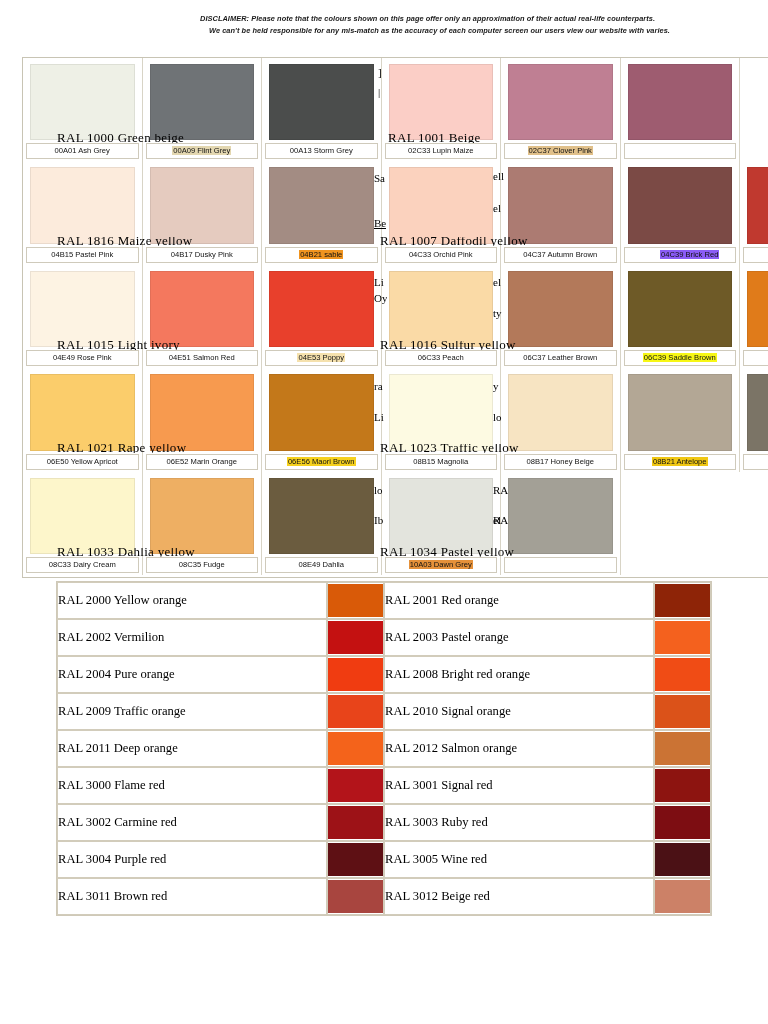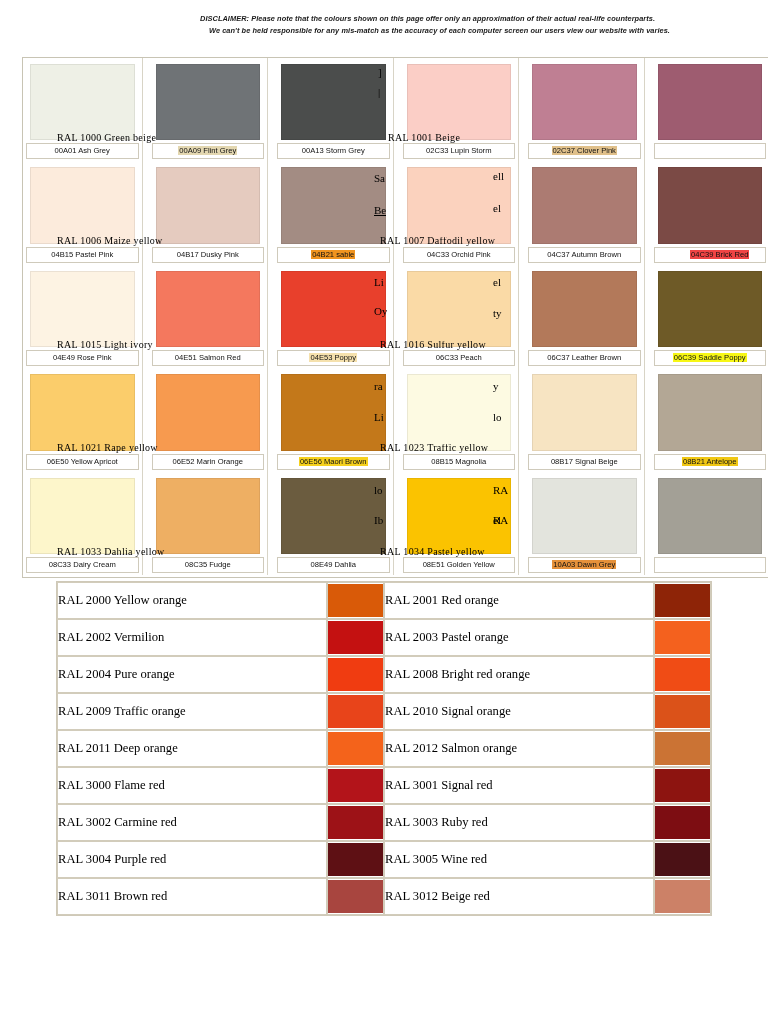--- a/index.html
+++ b/index.html
@@ -31,21 +31,20 @@
     left:22px; top:57px;
     width:746px; height:519px;
     border:1px solid #c8c4b4;
     background:#ffffff;
     overflow:hidden;
   }
   .grid-row{
     display:flex;
     height:103.4px;
     box-sizing:border-box;
-    gap:6px;
   }
   .grid-cell{
     width:119.5px;
     flex:0 0 119.5px;
     box-sizing:border-box;
     padding:4px 3px 2px 3px;
     display:flex;
     flex-direction:column;
     background:#ffffff;
     border-right:1px solid #d8d4c6;
@@ -70,21 +69,21 @@
 
   
   #text-overlay{
     position:absolute;
     left:0; top:0; width:768px; height:1024px;
     pointer-events:none;
   }
   .ral-ghost{
     position:absolute;
     font-family:"Liberation Serif", serif;
-    font-size:10px;
+    font-size:13px;
     color:#000000;
     white-space:nowrap;
     letter-spacing:.3px;
   }
   .ral-ghost.clip{
     overflow:hidden;
     height:9px;
     line-height:7px;
   }
   .stray{
@@ -162,21 +161,21 @@
       <div class="grid-cell">
         <div class="chip" style="background: rgb(111, 115, 118);"></div>
         <div class="chip-label"><span style="background: rgb(227, 215, 176);">00A09 Flint Grey</span></div>
       </div>
       <div class="grid-cell">
         <div class="chip" style="background: rgb(75, 77, 76);"></div>
         <div class="chip-label"><span style="background: rgb(255, 255, 255); text-align: right;">00A13 Storm Grey</span></div>
       </div>
       <div class="grid-cell">
         <div class="chip" style="background: rgb(251, 206, 198);"></div>
-        <div class="chip-label"><span style="background: rgb(255, 255, 255);">02C33 Lupin Storm</span></div>
+        <div class="chip-label"><span style="background: rgb(255, 255, 255);">02C33 Lupin Maize</span></div>
       </div>
       <div class="grid-cell">
         <div class="chip" style="background: rgb(191, 127, 147);"></div>
         <div class="chip-label"><span style="background: rgb(224, 192, 138);">02C37 Clover Pink</span></div>
       </div>
       <div class="grid-cell">
         <div class="chip" style="background: rgb(158, 92, 112);"></div>
         <div class="chip-label"></div>
       </div>
     </div>
@@ -196,21 +195,21 @@
       <div class="grid-cell">
         <div class="chip" style="background: rgb(251, 210, 190);"></div>
         <div class="chip-label"><span style="background: rgb(255, 255, 255);">04C33 Orchid Pink</span></div>
       </div>
       <div class="grid-cell">
         <div class="chip" style="background: rgb(172, 123, 114);"></div>
         <div class="chip-label"><span style="background: rgb(255, 255, 255);">04C37 Autumn Brown</span></div>
       </div>
       <div class="grid-cell">
         <div class="chip" style="background: rgb(123, 74, 69);"></div>
-        <div class="chip-label"><span style="background: #ef4444; margin-left: 20px;">04C39 Brick Red</span></div>
+        <div class="chip-label"><span style="background: #8b5cf6; margin-left: 20px;">04C39 Brick Red</span></div>
       </div>
       <div class="grid-cell">
         <div class="chip" style="background: rgb(192, 57, 47);"></div>
         <div class="chip-label"></div>
       </div>
     </div>
     <div class="grid-row">
       <div class="grid-cell">
         <div class="chip" style="background: rgb(253, 243, 227);"></div>
         <div class="chip-label"><span style="background: rgb(255, 255, 255);">04E49 Rose Pink</span></div>
@@ -226,21 +225,21 @@
       <div class="grid-cell">
         <div class="chip" style="background: rgb(250, 218, 166);"></div>
         <div class="chip-label"><span style="background: rgb(255, 255, 255);">06C33 Peach</span></div>
       </div>
       <div class="grid-cell">
         <div class="chip" style="background: rgb(179, 121, 90);"></div>
         <div class="chip-label"><span style="background: rgb(255, 255, 255);">06C37 Leather Brown</span></div>
       </div>
       <div class="grid-cell">
         <div class="chip" style="background: rgb(110, 90, 39);"></div>
-        <div class="chip-label"><span style="background: rgb(247, 247, 21);">06C39 Saddle Poppy</span></div>
+        <div class="chip-label"><span style="background: rgb(247, 247, 21);">06C39 Saddle Brown</span></div>
       </div>
       <div class="grid-cell">
         <div class="chip" style="background: rgb(224, 123, 26);"></div>
         <div class="chip-label"></div>
       </div>
     </div>
     <div class="grid-row">
       <div class="grid-cell">
         <div class="chip" style="background: rgb(251, 205, 107);"></div>
         <div class="chip-label"><span style="background: rgb(255, 255, 255);">06E50 Yellow Apricot</span></div>
@@ -252,21 +251,21 @@
       <div class="grid-cell">
         <div class="chip" style="background: rgb(195, 120, 26);"></div>
         <div class="chip-label"><span style="background: rgb(246, 209, 30);">06E56 Maori Brown</span></div>
       </div>
       <div class="grid-cell">
         <div class="chip" style="background: rgb(253, 250, 226);"></div>
         <div class="chip-label"><span style="background: rgb(255, 255, 255); text-align: right;">08B15 Magnolia</span></div>
       </div>
       <div class="grid-cell">
         <div class="chip" style="background: rgb(247, 228, 194);"></div>
-        <div class="chip-label"><span style="background: rgb(255, 255, 255);">08B17 Signal Beige</span></div>
+        <div class="chip-label"><span style="background: rgb(255, 255, 255);">08B17 Honey Beige</span></div>
       </div>
       <div class="grid-cell">
         <div class="chip" style="background: rgb(179, 167, 149);"></div>
         <div class="chip-label"><span style="background: rgb(240, 199, 19);">08B21 Antelope</span></div>
       </div>
       <div class="grid-cell">
         <div class="chip" style="background: rgb(123, 116, 102);"></div>
         <div class="chip-label"></div>
       </div>
     </div>
@@ -275,55 +274,51 @@
         <div class="chip" style="background: rgb(253, 246, 203);"></div>
         <div class="chip-label"><span style="background: rgb(255, 255, 255);">08C33 Dairy Cream</span></div>
       </div>
       <div class="grid-cell">
         <div class="chip" style="background: rgb(238, 175, 99);"></div>
         <div class="chip-label"><span style="background: rgb(255, 255, 255);">08C35 Fudge</span></div>
       </div>
       <div class="grid-cell">
         <div class="chip" style="background: rgb(107, 92, 63);"></div>
         <div class="chip-label"><span style="background: rgb(255, 255, 255);">08E49 Dahlia</span></div>
-      </div>
-      <div class="grid-cell">
-        <div class="chip" style="background: rgb(251, 195, 0);"></div>
-        <div class="chip-label"><span style="background: rgb(255, 255, 255);">08E51 Golden Yellow</span></div>
       </div>
       <div class="grid-cell">
         <div class="chip" style="background: rgb(227, 228, 221);"></div>
         <div class="chip-label"><span style="background: rgb(229, 145, 58);">10A03 Dawn Grey</span></div>
       </div>
       <div class="grid-cell">
         <div class="chip" style="background: rgb(163, 160, 150);"></div>
         <div class="chip-label"></div>
       </div>
     </div>
   </div>
 
 <div id="text-overlay">
     <div class="ral-ghost clip" style="left: 57px; top: 134px;">RAL  1000  Green beige</div>
     <div class="ral-ghost clip" style="left: 388px; top: 134px;">RAL  1001  Beige</div>
-    <div class="ral-ghost clip" style="left: 57px; top: 237px;">RAL  1006  Maize yellow</div>
+    <div class="ral-ghost clip" style="left: 57px; top: 237px;">RAL  1816  Maize yellow</div>
     <div class="ral-ghost clip" style="left: 380px; top: 237px;">RAL  1007  Daffodil yellow</div>
     <div class="ral-ghost clip" style="left: 57px; top: 341px;">RAL  1015  Light ivory</div>
     <div class="ral-ghost clip" style="left: 380px; top: 341px;">RAL  1016  Sulfur yellow</div>
     <div class="ral-ghost clip" style="left: 57px; top: 444px;">RAL  1021  Rape yellow</div>
     <div class="ral-ghost clip" style="left: 380px; top: 444px;">RAL  1023  Traffic yellow</div>
     <div class="ral-ghost clip" style="left: 57px; top: 548px;">RAL  1033  Dahlia yellow</div>
     <div class="ral-ghost clip" style="left: 380px; top: 548px;">RAL  1034  Pastel yellow</div>
     <div class="stray" style="left: 378px; top: 66px;">]</div>
     <div class="stray" style="left: 378px; top: 86px;">|</div>
     <div class="stray" style="left: 374px; top: 172px;">Sa</div>
-    <div class="stray" style="left: 374px; top: 204px; text-decoration: underline;">Be</div>
+    <div class="stray" style="left: 374px; top: 217px; text-decoration: underline;">Be</div>
     <div class="stray" style="left: 493px; top: 170px;">ell</div>
     <div class="stray" style="left: 493px; top: 202px;">el</div>
     <div class="stray" style="left: 374px; top: 276px;">Li</div>
-    <div class="stray" style="left: 374px; top: 305px;">Oy</div>
+    <div class="stray" style="left: 374px; top: 292px;">Oy</div>
     <div class="stray" style="left: 493px; top: 276px;">el</div>
     <div class="stray" style="left: 493px; top: 307px;">ty</div>
     <div class="stray" style="left: 374px; top: 380px;">ra</div>
     <div class="stray" style="left: 374px; top: 411px;">Li</div>
     <div class="stray" style="left: 493px; top: 380px;">y</div>
     <div class="stray" style="left: 493px; top: 411px;">lo</div>
     <div class="stray" style="left: 374px; top: 484px;">lo</div>
     <div class="stray" style="left: 374px; top: 514px;">Ib</div>
     <div class="stray" style="left: 493px; top: 484px;">RA</div>
     <div class="stray" style="left: 493px; top: 514px;">RA</div>

